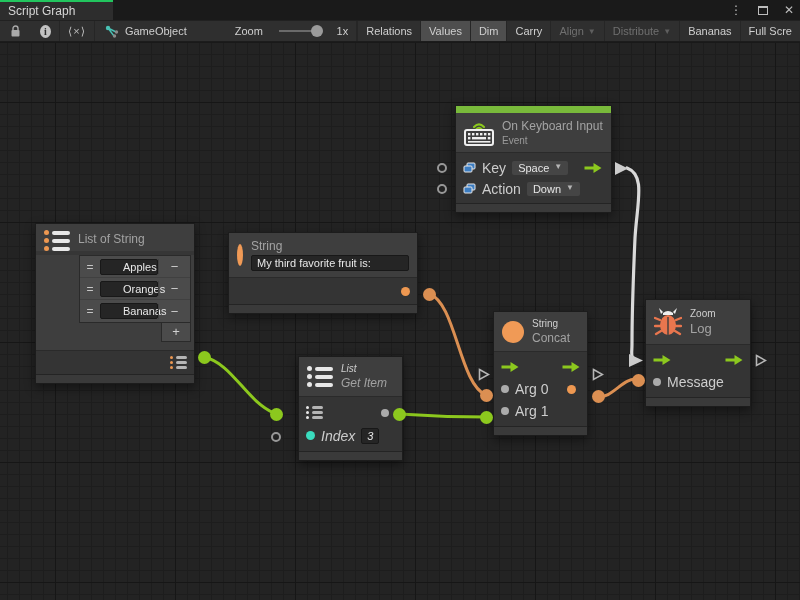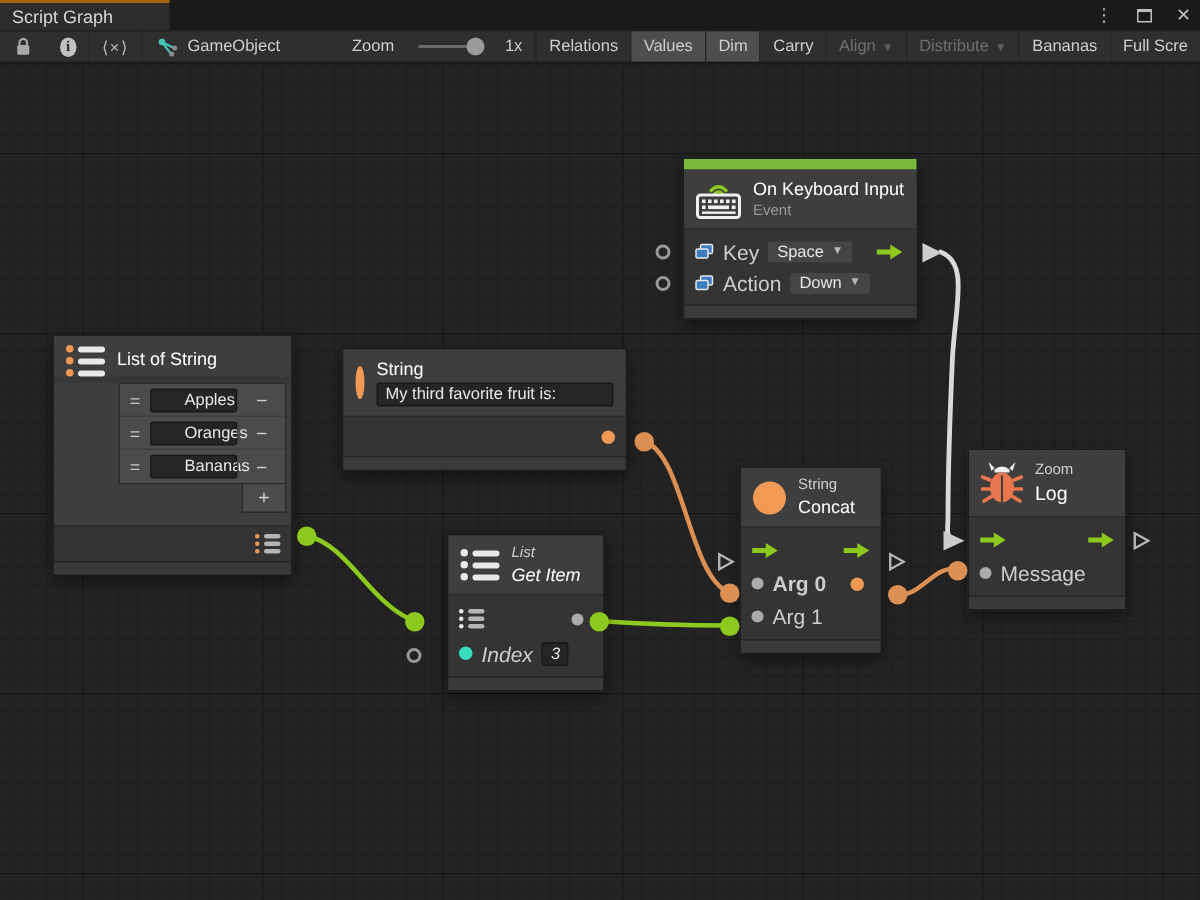--- a/index.html
+++ b/index.html
@@ -3,21 +3,21 @@
 <meta charset="utf-8">
 <style>
   * { margin:0; padding:0; box-sizing:border-box; }
   html,body { width:800px; height:600px; overflow:hidden; background:#191919;
     font-family:"Liberation Sans", sans-serif; -webkit-font-smoothing:antialiased; }
   #app { position:relative; width:800px; height:600px; background:#191919; }
 
   
   .tabbar { position:absolute; top:0; left:0; width:800px; height:20px; background:#1a1a1a; }
   .tab { position:absolute; left:0; top:0; width:113px; height:20px; background:#2d2d2d;
-    border-top:2px solid #a16207; color:#d6d6d6; font-size:12px; line-height:18px; padding-left:8px; }
+    border-top:2px solid #22c55e; color:#d6d6d6; font-size:12px; line-height:18px; padding-left:8px; }
   .winbtns { position:absolute; right:6px; top:0; height:20px; display:flex; align-items:center; gap:16px; color:#bdbdbd; }
   .winbtns .menu-dots { font-size:12px; letter-spacing:0; }
   .winbtns .maxbox { width:10px; height:9px; border:1px solid #bdbdbd; border-top:2px solid #bdbdbd; }
   .winbtns .closex { font-size:12px; }
 
   
   .toolbar { position:absolute; top:20px; left:0; width:800px; height:22px; background:#2f2f2f;
     border-top:1px solid #212121; border-bottom:1px solid #1c1c1c; display:flex; align-items:stretch;
     color:#cfcfcf; font-size:11px; }
   .tbtn { display:flex; align-items:center; justify-content:center; padding:0 8px; border-right:1px solid #262626; white-space:nowrap; }
@@ -47,21 +47,21 @@
       linear-gradient(90deg, #1d1d1d 1px, transparent 1px);
     background-size:120px 120px,120px 120px,12px 12px,12px 12px;
     background-position:55px 59px,55px 59px,7px 11px,7px 11px; }
   .wires { position:absolute; inset:0; pointer-events:none; }
 
   
   .node { position:absolute; background:#363636; border:1px solid #1c1c1c; box-shadow:0 4px 10px rgba(0,0,0,.45); }
   .node .hdr { background:#3e3e3e; display:flex; align-items:center; padding:6px 8px; gap:8px; border-bottom:1px solid #2a2a2a; }
   .node .titlecol { display:flex; flex-direction:column; gap:2px; }
   .t-small { font-size:10px; color:#cfcfcf; }
-  .t-big { font-size:12px; color:#ffffff; }
+  .t-big { font-size:12px; color:#a3a3a3; }
   .t-sub { font-size:10px; color:#9a9a9a; }
   .node .body { background:#343434; }
   .node .ftr { height:9px; background:#3a3a3a; border-top:1px solid #242424; }
   .prow { display:flex; align-items:center; padding:0 7px; gap:6px; }
   .plabel { font-size:14px; color:#cdcdcd; }
   .dot { border-radius:50%; flex:0 0 auto; }
   .dot.gray { width:8px; height:8px; background:#ababab; }
   .dot.orange { width:9px; height:9px; background:#ee9851; }
   .dot.teal { width:9px; height:9px; background:#3adcbe; }
   .valbox { background:#252525; border:1px solid #181818; border-radius:2px; color:#e8e8e8; font-size:11px; padding:1px 5px; }
@@ -368,21 +368,21 @@
       </div>
       <div class="body" style="padding:4px 0;">
         <div class="prow" style="height:22px;">
           <svg class="flow-arrow" width="18" height="10" viewBox="0 0 17 10">
             <polygon points="0,3.4 9,3.4 9,0 17,5 9,10 9,6.6 0,6.6" fill="#8cc81e"></polygon>
           </svg>
           <svg class="flow-arrow" style="margin-left:auto;" width="18" height="10" viewBox="0 0 17 10">
             <polygon points="0,3.4 9,3.4 9,0 17,5 9,10 9,6.6 0,6.6" fill="#8cc81e"></polygon>
           </svg>
         </div>
-        <div class="prow" style="height:22px;font-weight:bold;">
+        <div class="prow" style="height:22px;">
           <span class="dot gray"></span>
           <span class="plabel">Arg 0</span>
           <span class="dot orange" style="margin-left:auto; margin-right:4px;"></span>
         </div>
         <div class="prow" style="height:22px;">
           <span class="dot gray"></span>
           <span class="plabel">Arg 1</span>
         </div>
       </div>
       <div class="ftr"></div>

